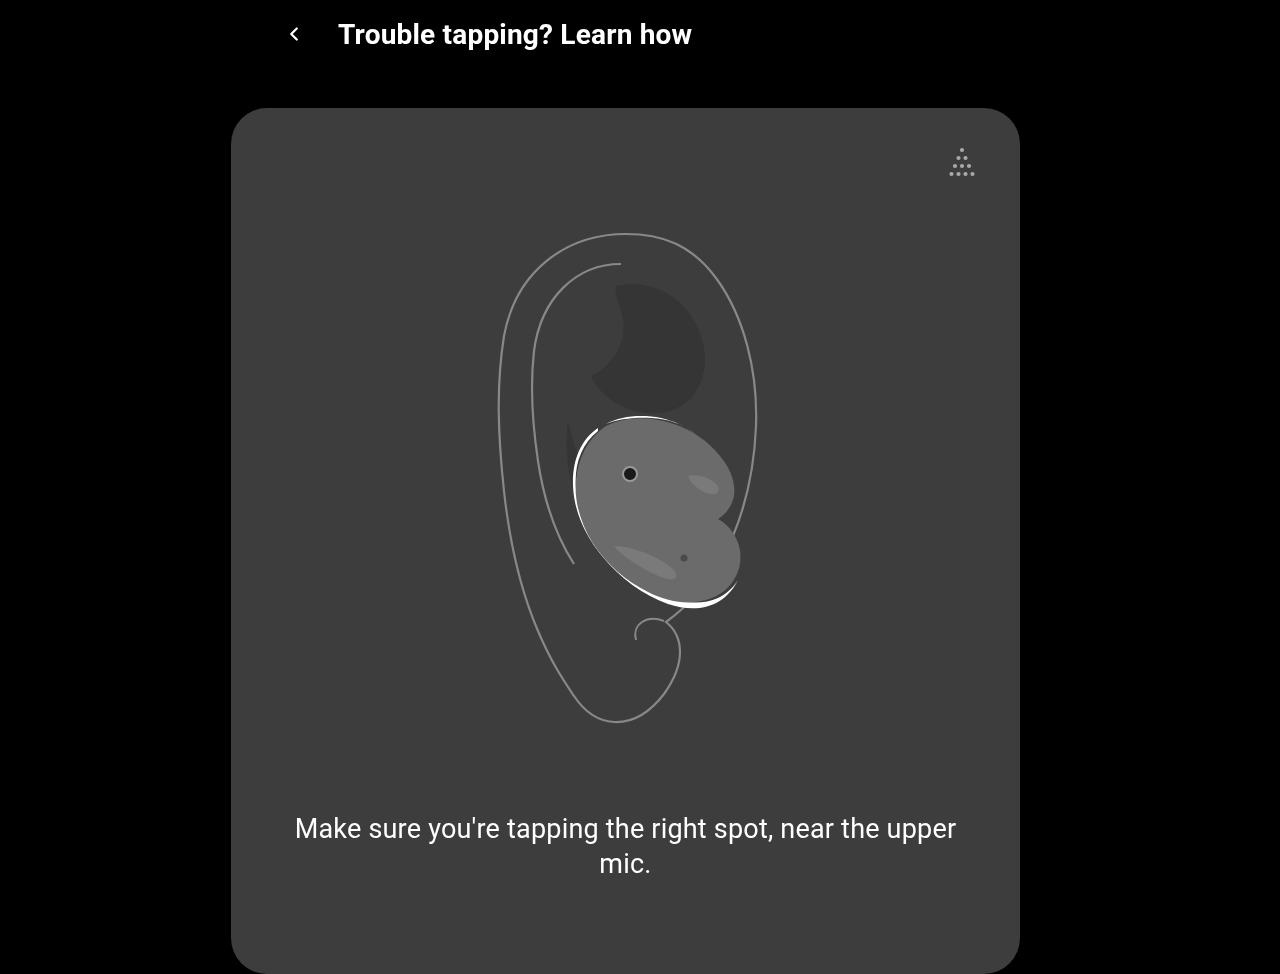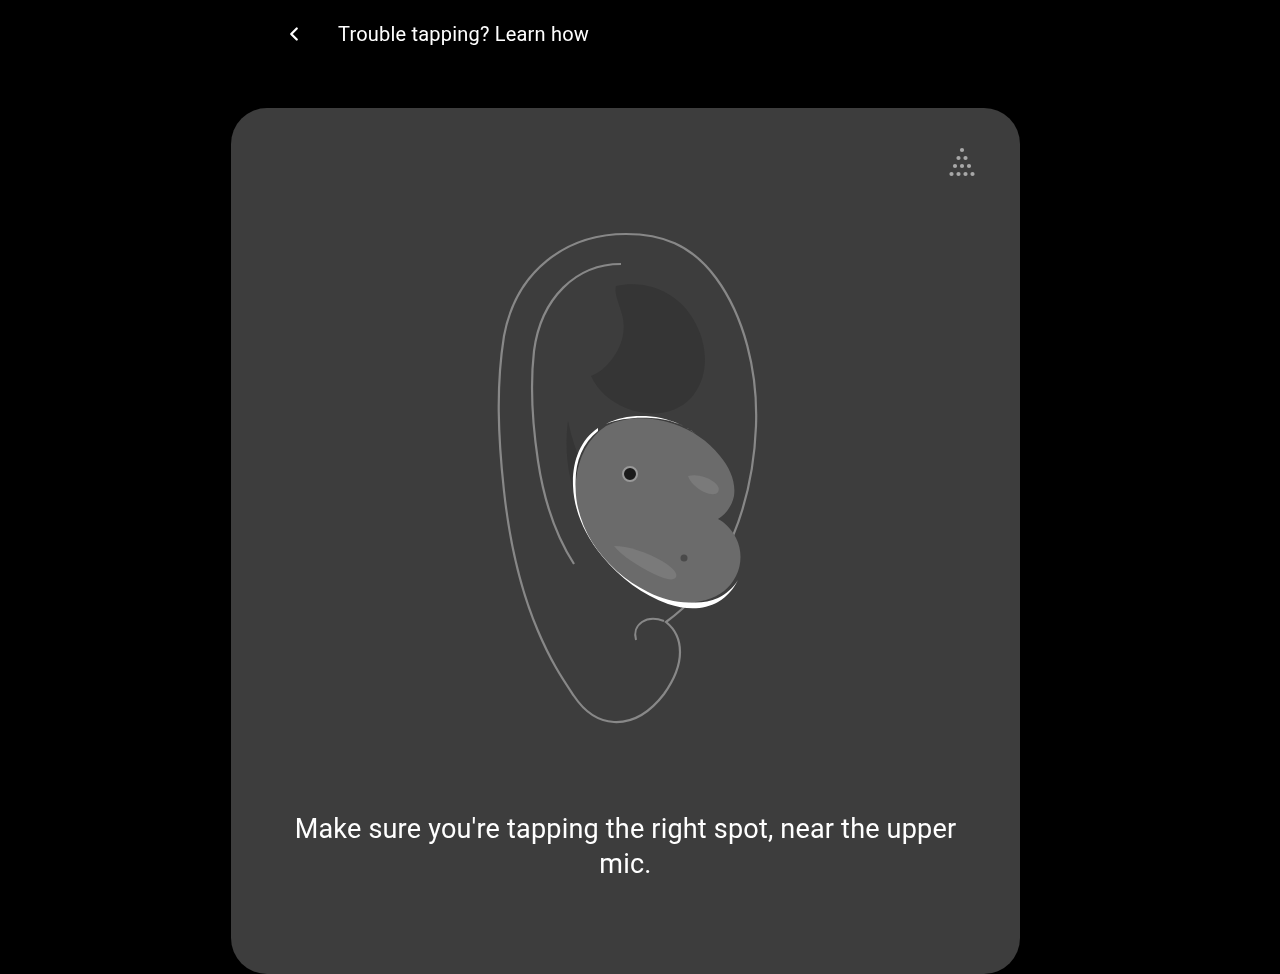--- a/index.html
+++ b/index.html
@@ -35,22 +35,22 @@
       cursor: pointer;
     }
     
     .back-button svg {
       width: 22px;
       height: 22px;
     }
     
     .page-title {
       color: #ffffff;
-      font-size: 20px;
-      font-weight: 400;
+      font-size: 28px;
+      font-weight: 700;
       margin-left: 24px;
       letter-spacing: 0.2px;
     }
     
     .card {
       position: absolute;
       top: 108px;
       left: 231px;
       width: 789px;
       height: 866px;

